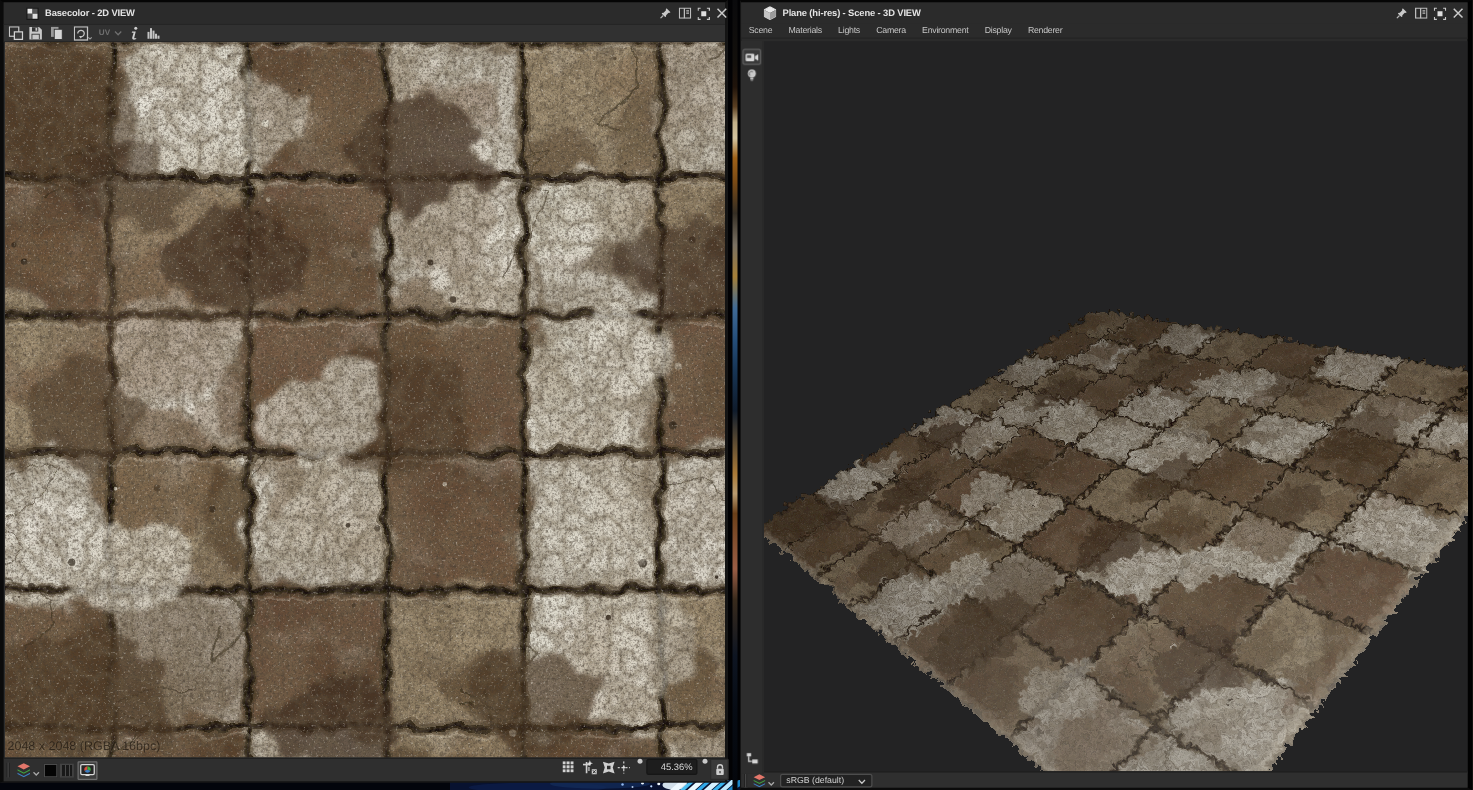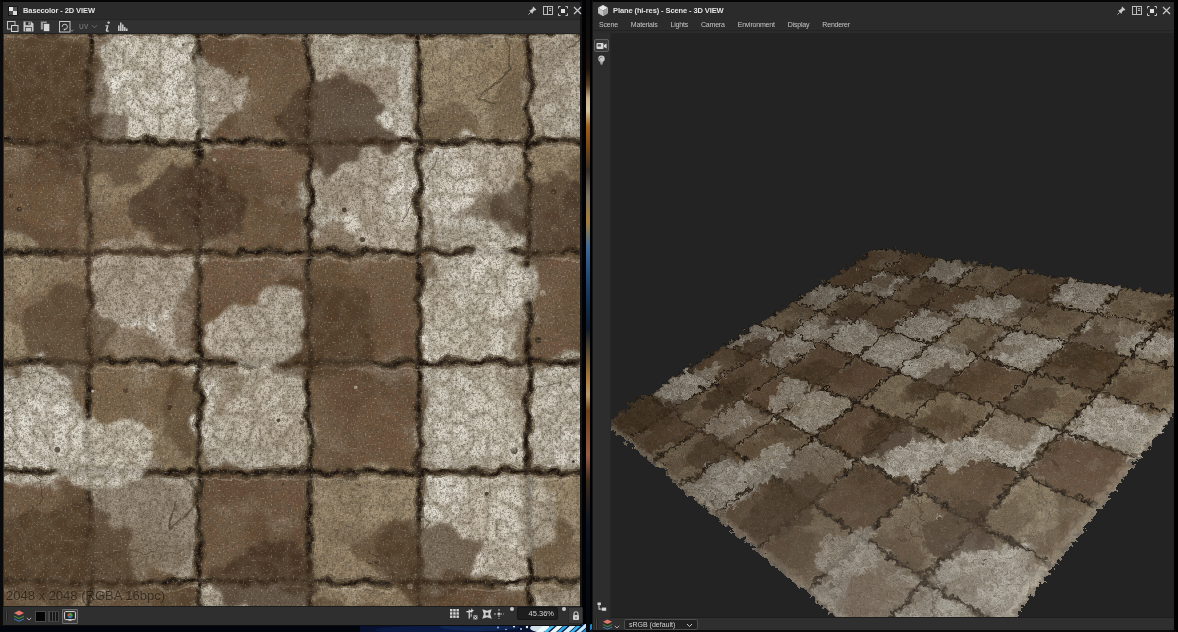--- a/index.html
+++ b/index.html
@@ -21,33 +21,33 @@
   }
 
   
   #panel2d {
     position:absolute; left:0; top:0; width:582px; height:626px;
     background:#2e2e2e;
     border-top:2px solid #050505; border-left:3px solid #0b0b0b;
     border-right:2px solid #141414; border-bottom:1px solid #0d0d0d;
   }
   .titlebar { position:relative; height:17px; background:#2b2b2b;
-    display:flex; align-items:center; padding-left:5px; }
+    display:flex; align-items:center; padding-left:18px; }
   .titlebar .title { color:#e4e4e4; font-size:7.5px; font-weight:bold;
     letter-spacing:-0.1px; margin-left:5px; white-space:nowrap; }
   .winbtns { position:absolute; right:0; top:0; height:17px; display:flex; align-items:center; gap:4px; }
   .winbtn { width:11px; height:11px; display:flex; align-items:center; justify-content:center; }
   .toolbar2d { height:15px; background:#313131; border-top:1px solid #252525;
     border-bottom:1px solid #232323; display:flex; align-items:center; padding-left:0; }
   .tbtn { height:13px; display:flex; align-items:center; justify-content:center; padding:0 2px; }
   .tlabel { color:#6f6f6f; font-size:6.5px; font-weight:bold; letter-spacing:0.2px; }
   #viewport2d { position:absolute; left:1px; top:32px; width:576px; height:572px; overflow:hidden; background:#8a8070; }
   #tex2d { position:absolute; left:-25px; top:-2px; width:880px; height:880px; }
   #info-overlay { position:absolute; left:2px; bottom:3px; color:rgba(14,10,5,0.62);
-    font-size:13px; letter-spacing:0px; text-shadow:0 0 2px rgba(190,170,140,0.25); }
+    font-size:10px; letter-spacing:0px; text-shadow:0 0 2px rgba(190,170,140,0.25); }
   .statusbar2d { position:absolute; left:0; right:0; top:604px; height:19px;
     background:#2f2f2f; border-top:1px solid #1e1e1e;
     display:flex; align-items:center; }
   .grip { width:3px; height:12px; background:#454545; border-left:1px solid #222;
     border-right:1px solid #222; margin-left:2px; }
   .sb-left { display:flex; align-items:center; gap:2px; margin-left:4px; }
   .swatch-black { width:11px; height:11px; background:#040404; border:1px solid #4a4a4a; }
   .swatch-stripes { width:11px; height:11px; border:1px solid #444;
     background:repeating-linear-gradient(90deg, #4a4a4a 0 1px, #191919 1px 3px); }
   .iconbox { border:1px solid #6e6e6e; background:#3d3d3d; border-radius:1px;

